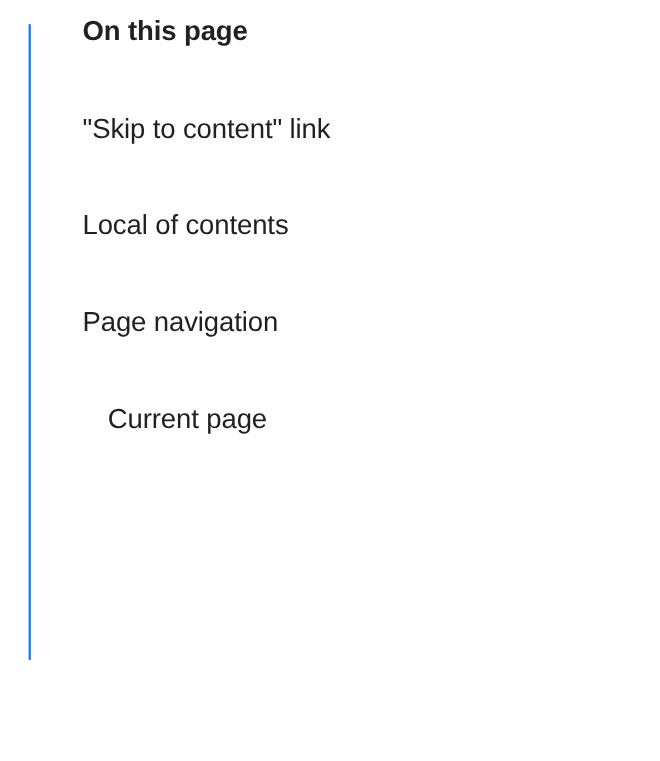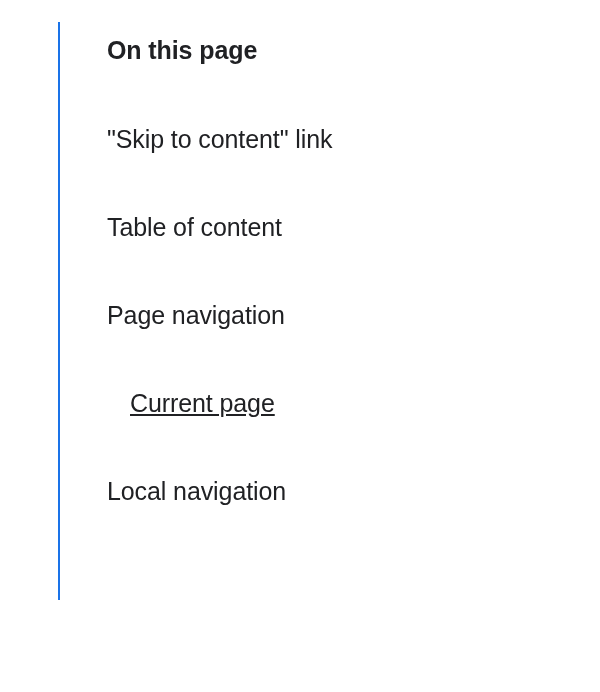--- a/index.html
+++ b/index.html
@@ -11,24 +11,22 @@
     height: 692px;
     background: #ffffff;
     font-family: "Liberation Sans", sans-serif;
     -webkit-font-smoothing: antialiased;
     overflow: hidden;
   }
 
   .toc-wrapper {
     position: relative;
     padding-left: 27px;
-    padding-top: 22px;
     box-sizing: border-box;
     height: 692px;
-    margin-left: 32px;
   }
 
   
   .toc-rule {
     position: absolute;
     left: 26px;
     top: 22px;
     width: 2px;
     height: 578px;
     background: #1a73e8;
@@ -62,21 +60,20 @@
     font-weight: 400;
     height: 88px;
     padding-top: 50px;
   }
 
   .toc-item.level-2 {
     font-weight: 400;
     height: 88px;
     padding-top: 50px;
     padding-left: 71px;
-    text-decoration: underline;
   }
 
   .toc-item a {
     color: inherit;
     text-decoration: none;
   }
 </style>
 </head>
 <body>
 
@@ -84,26 +81,23 @@
 
   <div class="toc-rule"></div>
 
   <div class="toc-item heading">On this page</div>
 
   <ul class="toc-list">
     <li class="toc-item level-1">
       <a href="#">"Skip to content" link</a>
     </li>
     <li class="toc-item level-1">
-      <a href="#">Table of content</a>
+      <a href="#">Local of contents</a>
     </li>
     <li class="toc-item level-1">
       <a href="#">Page navigation</a>
     </li>
     <li class="toc-item level-2">
       <a href="#">Current page</a>
     </li>
-    <li class="toc-item level-1">
-      <a href="#">Local navigation</a>
-    </li>
   </ul>
 
 </div>
 
 </body></html>

